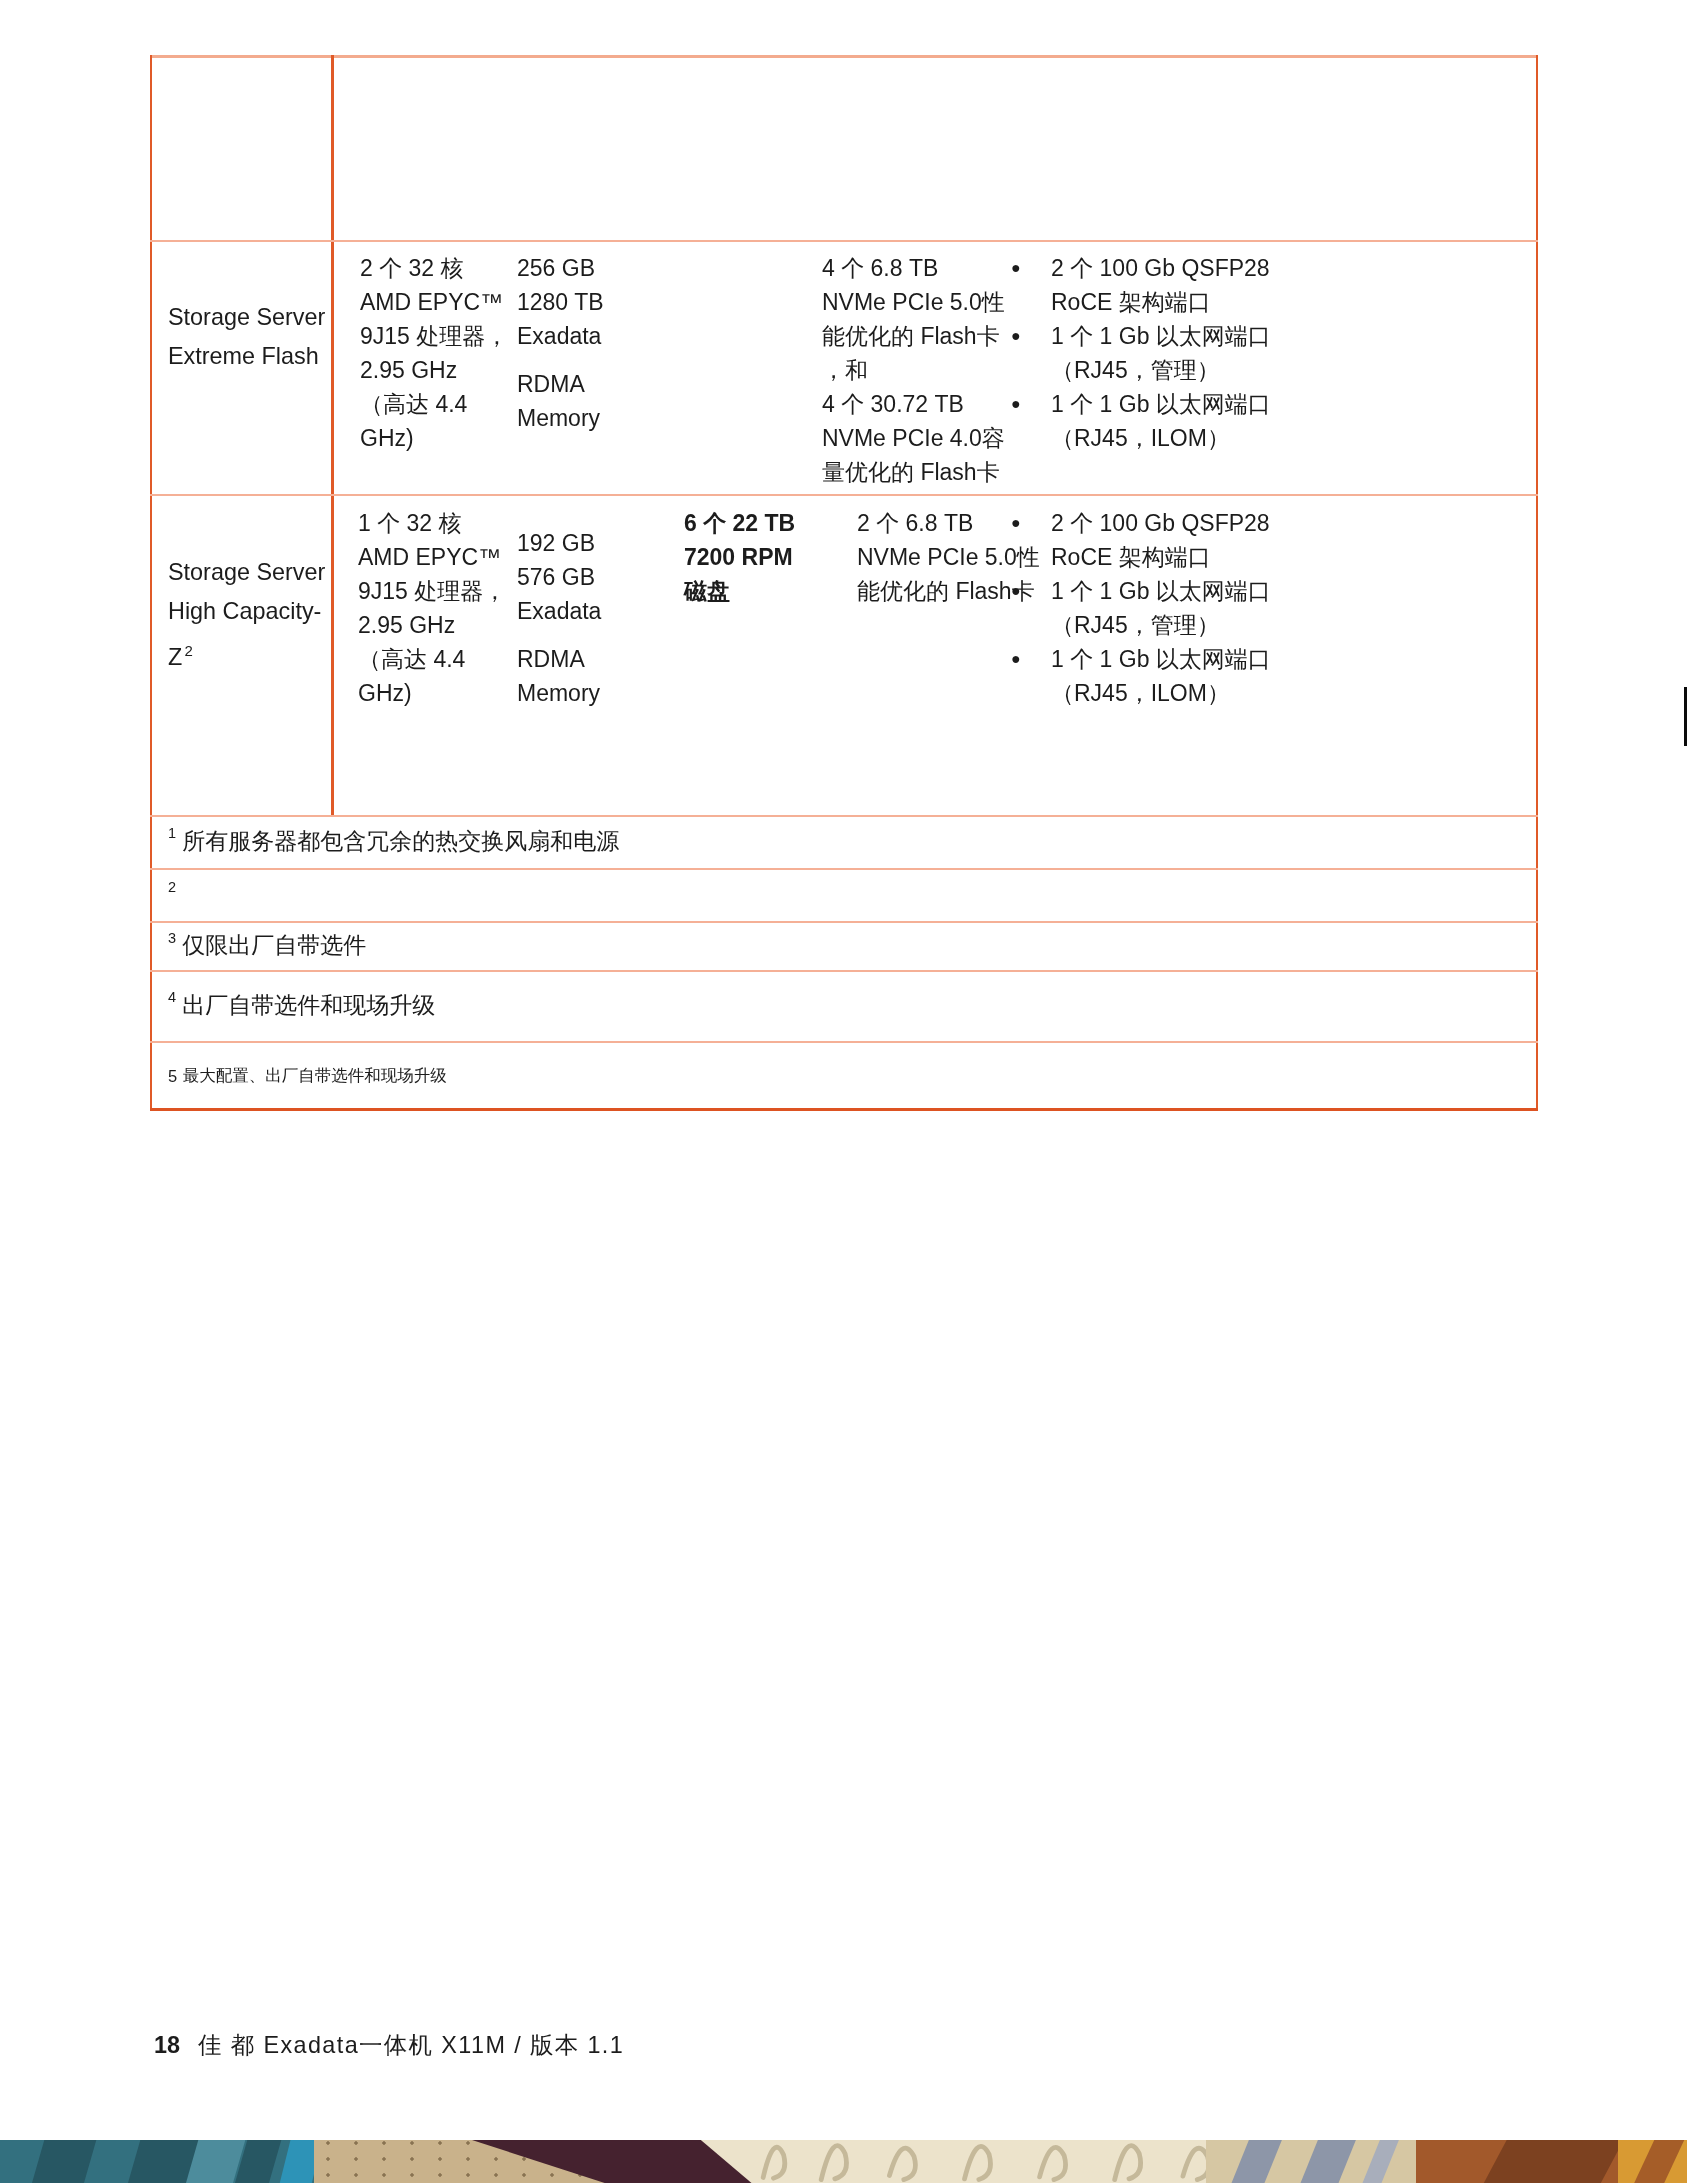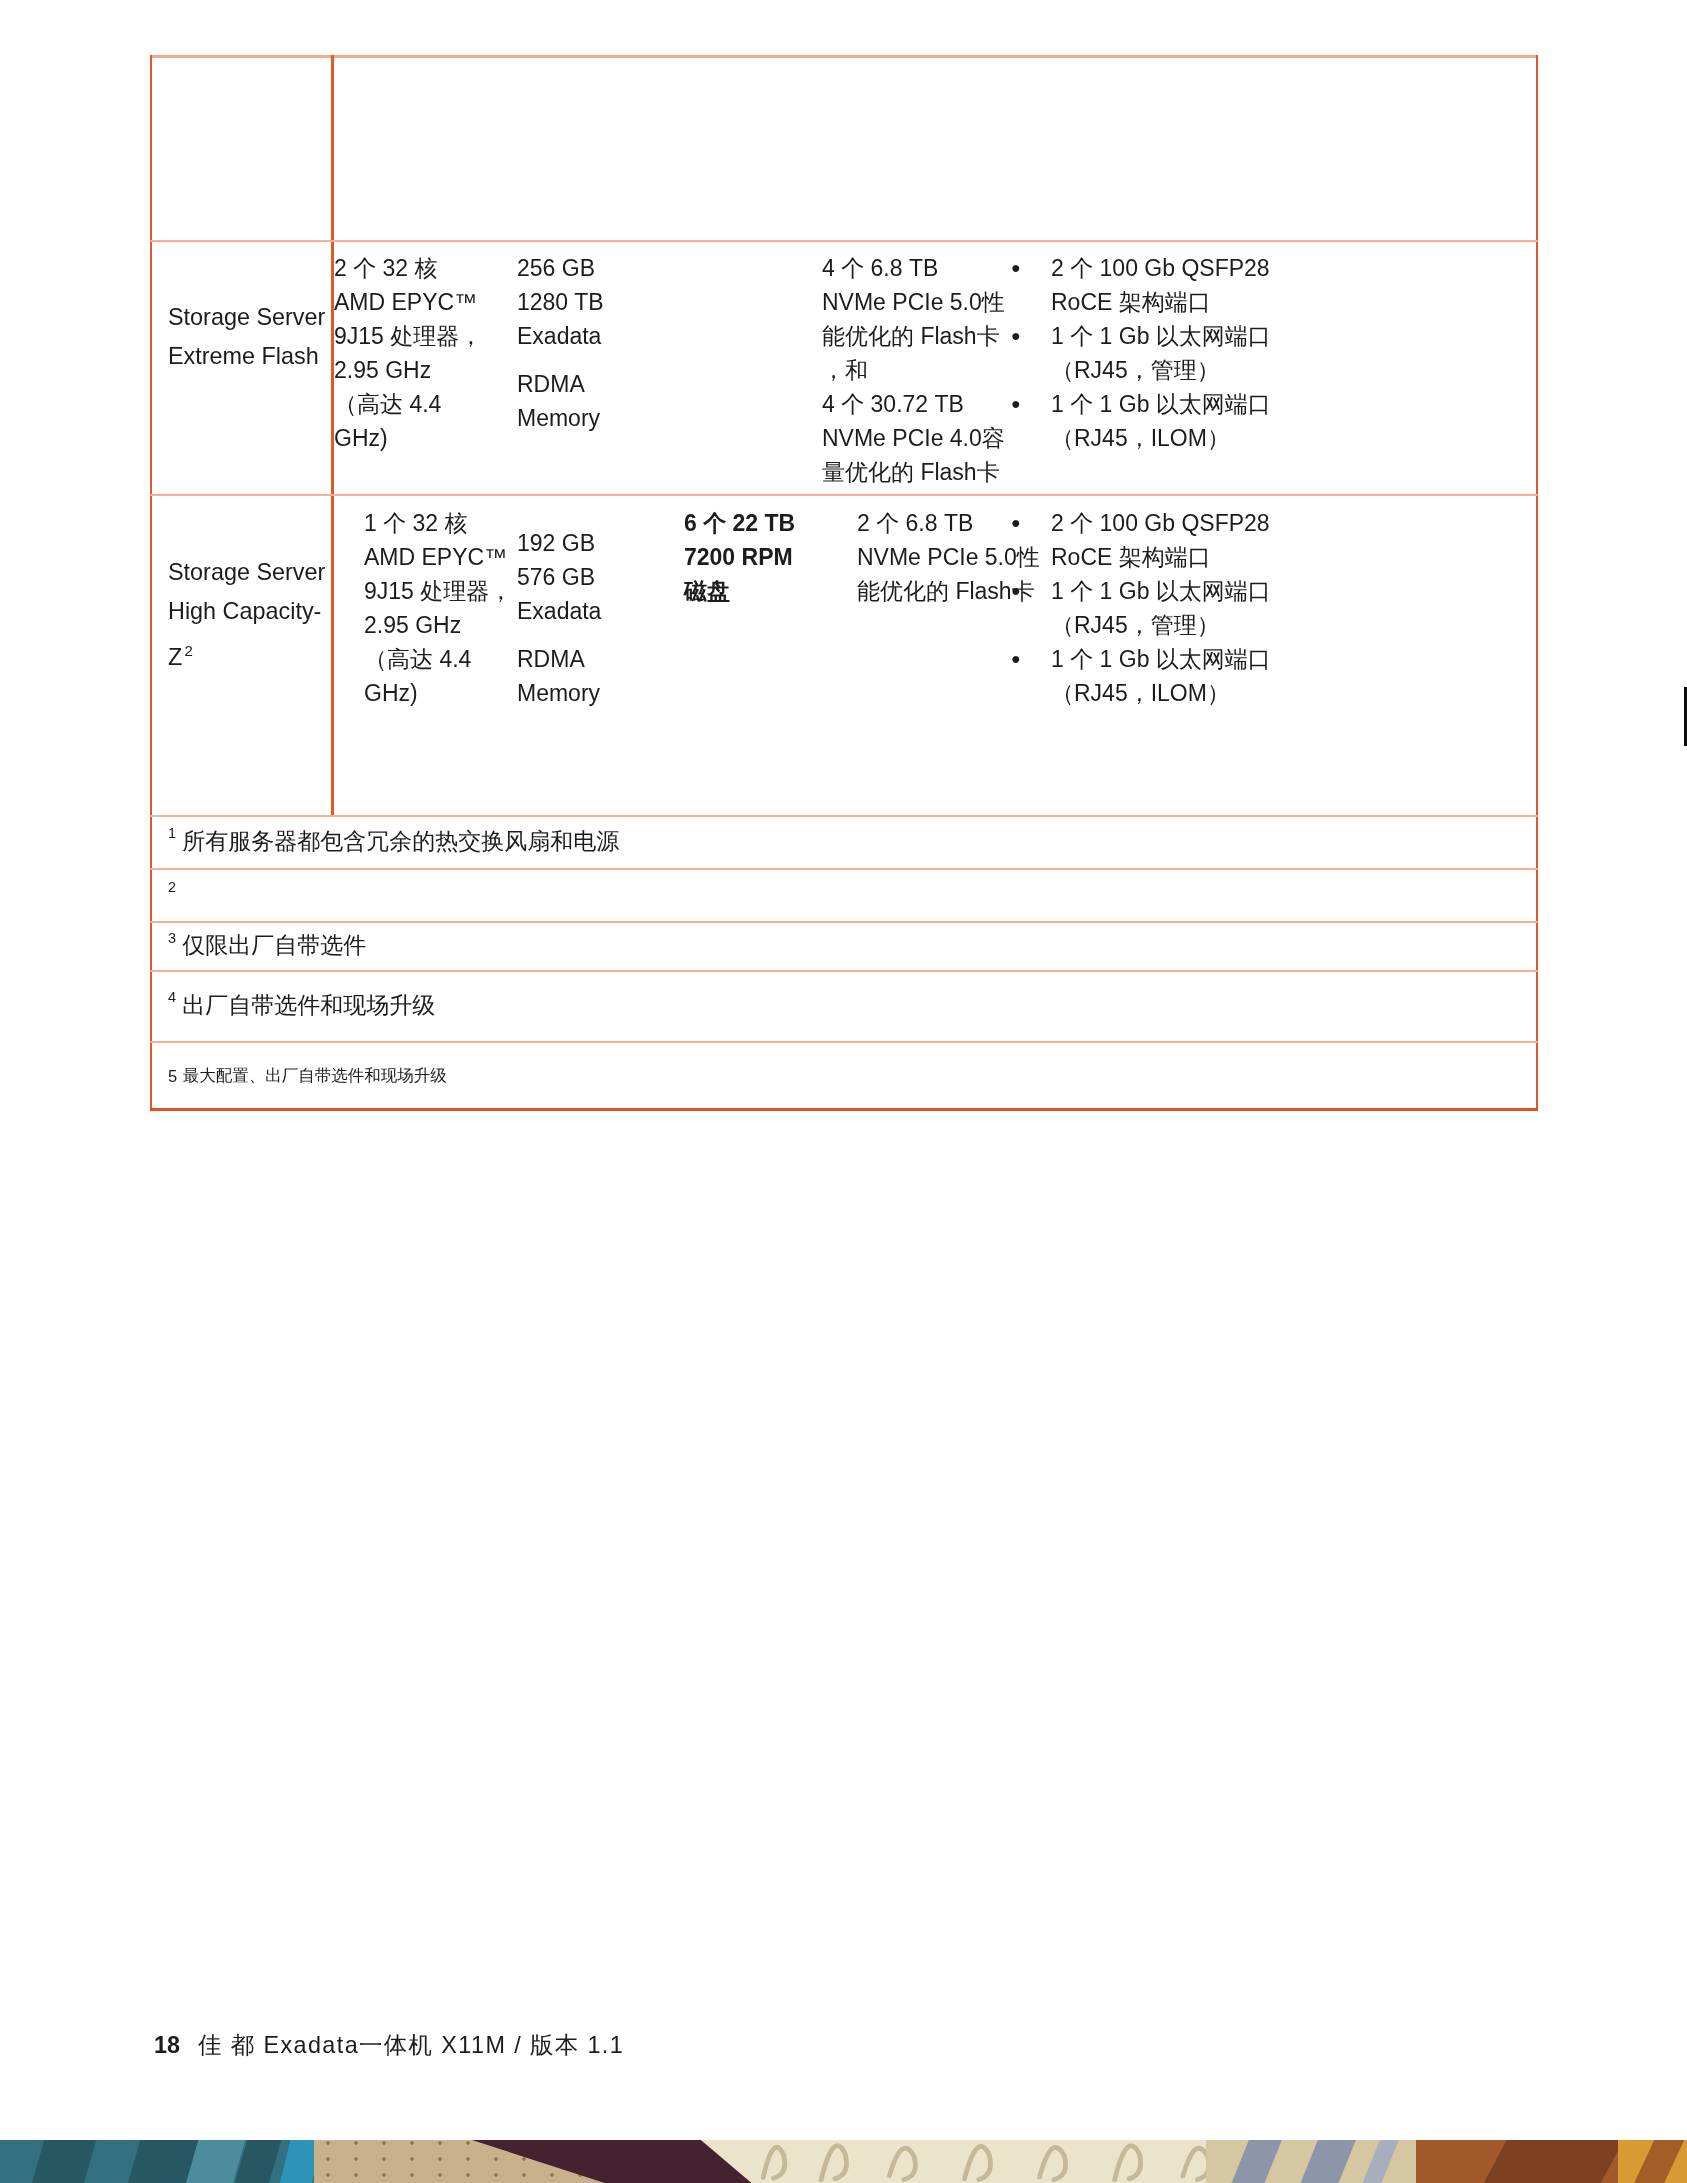--- a/index.html
+++ b/index.html
@@ -27,27 +27,27 @@
   .hl-6{top:915px;}
   .hl-7{top:986px;}
   
   .cell{position:absolute;}
   .ln{height:34px;line-height:34px;font-size:23px;white-space:nowrap;}
   .label-ln{height:39px;line-height:39px;font-size:23.4px;white-space:nowrap;}
   .gap{margin-top:14px;}
   .sup{font-size:15px;vertical-align:9px;margin-left:2.1px;}
   
   .r1-label{left:18px;top:243px;}
-  .r1-cpu{left:184px;top:196px;}
+  .r1-cpu{left:210px;top:196px;}
   .r1-mem{left:367px;top:196px;}
   .r1-flash{left:646px;top:196px;margin-left:26px;}
   .r1-net{left:901px;top:196px;}
   
   .r2-label{left:18px;top:498px;}
-  .r2-cpu{left:214px;top:451px;}
+  .r2-cpu{left:208px;top:451px;}
   .r2-mem{left:367px;top:471px;}
   .r2-disk{left:534px;top:451px;font-weight:bold;}
   .r2-flash{left:699px;top:451px;margin-left:8px;}
   .r2-net{left:901px;top:451px;}
   
   .net-ln{position:relative;height:34px;line-height:34px;font-size:23px;white-space:nowrap;}
   .net-bullet{position:absolute;left:-40px;top:0;font-size:16px;}
   
   .fn{position:absolute;left:18px;right:20.7px;display:flex;align-items:center;font-size:23px;white-space:nowrap;}
   .fn-mark{font-size:14.5px;margin-right:6.2px;transform:translateY(-7.6px);}

